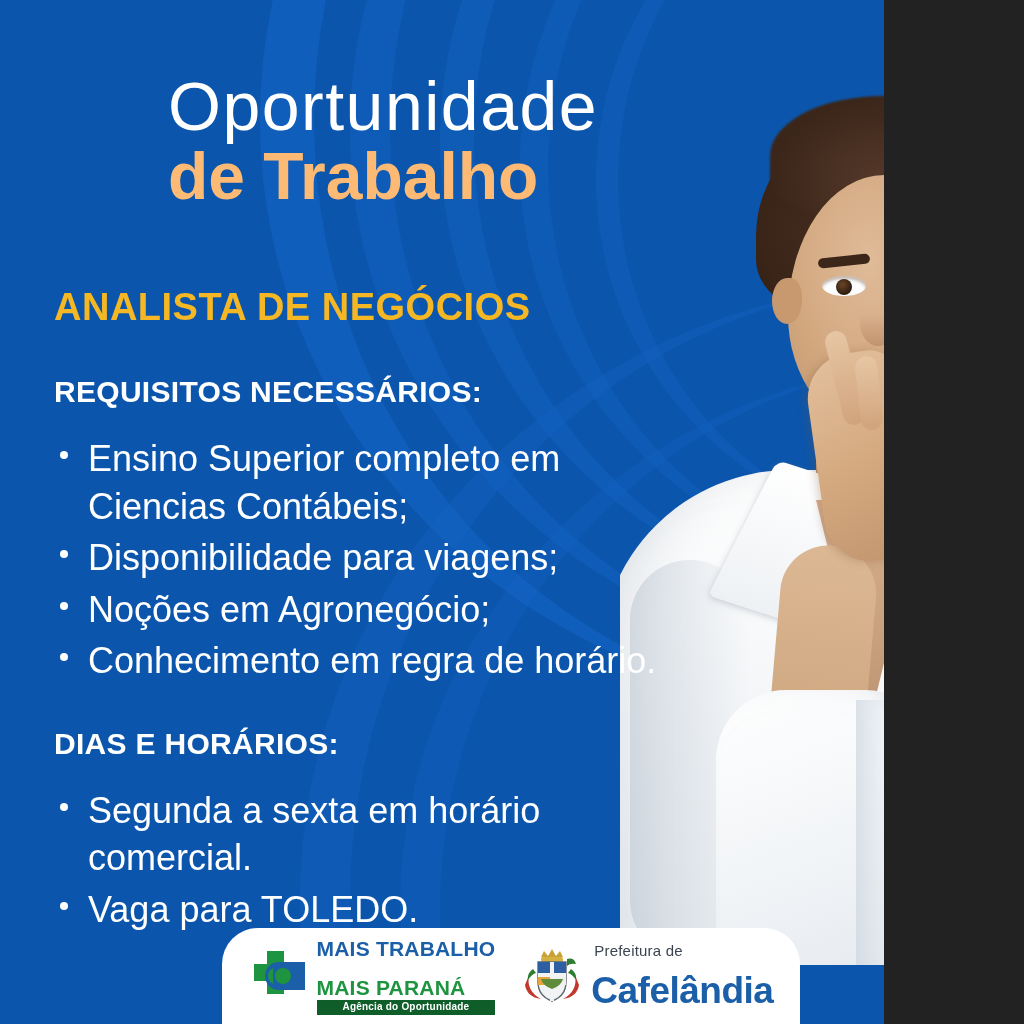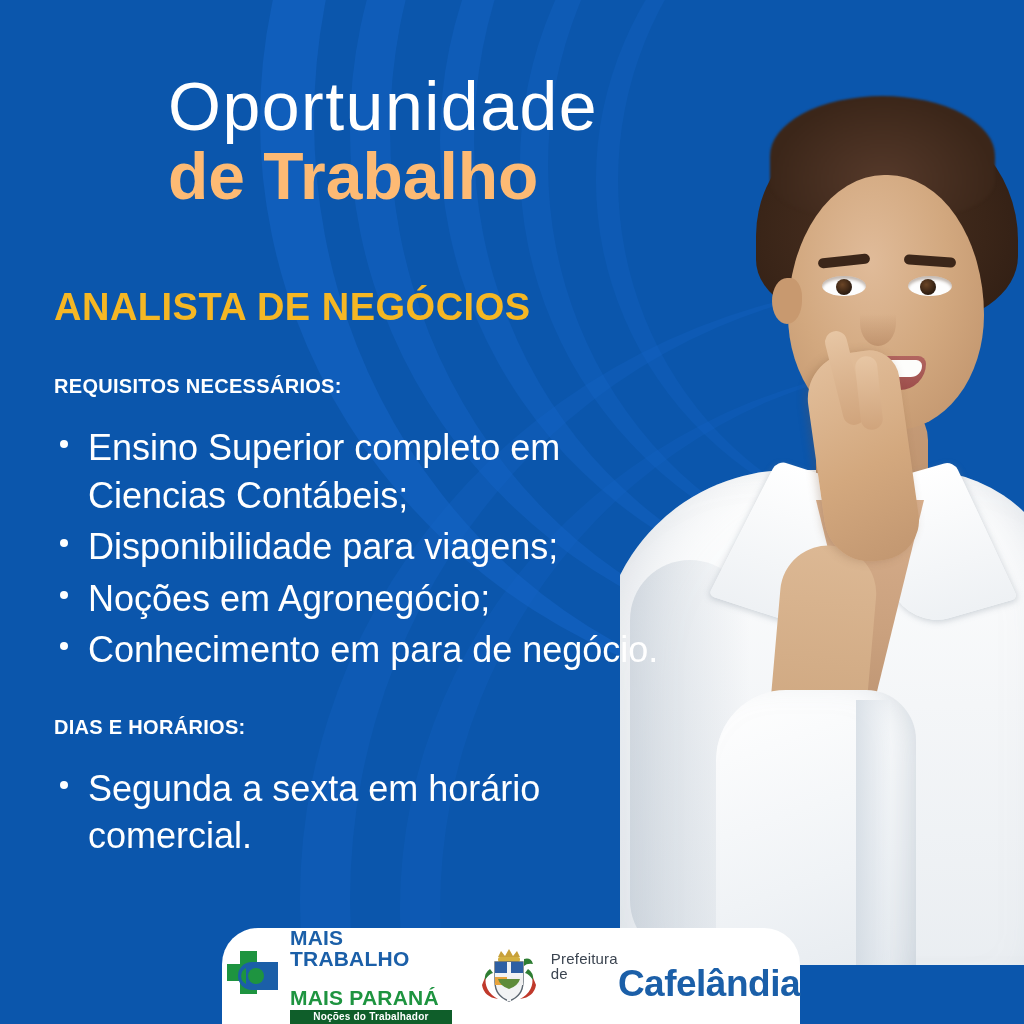--- a/index.html
+++ b/index.html
@@ -2,21 +2,21 @@
 <html><head>
 <meta charset="utf-8">
 <style>
   html, body {
     margin: 0;
     padding: 0;
     background: #222;
   }
   #poster {
     position: relative;
-    width: 1024px;
+    width: 884px;
     height: 1024px;
     overflow: hidden;
     background: #0B56AC;
     font-family: "Liberation Sans", sans-serif;
     -webkit-font-smoothing: antialiased;
   }
 
   
   .arc-layer {
     position: absolute;
@@ -267,21 +267,21 @@
     z-index: 4;
   }
   .job-title {
     font-size: 38px;
     font-weight: 700;
     color: #F5B724;
     letter-spacing: 0.5px;
     margin: 14px 0 46px 0;
   }
   .section-head {
-    font-size: 20px;
+    font-size: 30px;
     font-weight: 700;
     color: #ffffff;
     letter-spacing: 0.3px;
     margin: 0 0 26px 0;
   }
   ul.bullets {
     list-style: none;
     margin: 0 0 42px 0;
     padding: 0;
   }
@@ -334,21 +334,21 @@
     font-size: 10px;
     font-weight: 700;
     text-align: center;
     padding: 2px 4px 3px 4px;
     letter-spacing: 0.2px;
   }
 
   
   .logo-cf { display: flex; align-items: center; gap: 8px; }
   .cf-crest { width: 62px; height: 62px; flex: none; }
-  .cf-words { display: flex; flex-direction: row; line-height: 1; }
+  .cf-words { display: flex; flex-direction: column; line-height: 1; }
   .cf-l1 { font-size: 15px; font-weight: 400; color: #3b4450; letter-spacing: 0.2px; margin-left: 3px; }
   .cf-l2 { font-size: 37px; font-weight: 700; color: #1b5fa8; letter-spacing: -0.5px; margin-top: 14px; }
 </style>
 </head>
 <body>
 
 <div id="poster">
 
   <div class="arc-layer">
     <div class="arc" style="left:260px; top:-470px; width:1180px; height:1180px; border-width:0 0 0 54px; border-left-color:#1565C8; opacity:.55;"></div>
@@ -396,45 +396,46 @@
 
   <div class="content">
 
     <div class="job-title">ANALISTA DE NEGÓCIOS</div>
 
     <div class="section-head">REQUISITOS NECESSÁRIOS:</div>
     <ul class="bullets">
       <li>Ensino Superior completo em Ciencias Contábeis;</li>
       <li>Disponibilidade para viagens;</li>
       <li>Noções em Agronegócio;</li>
-      <li>Conhecimento em para de negócio.</li>
+      <li>Conhecimento em regra de horário.</li>
     </ul>
 
     <div class="section-head">DIAS E HORÁRIOS:</div>
     <ul class="bullets">
       <li>Segunda a sexta em horário comercial.</li>
+      <li>Vaga para TOLEDO.</li>
     </ul>
 
   </div>
 
   <div class="footer">
 
     <div class="logo-mt">
       <div class="mt-mark">
         <svg viewBox="0 0 62 56" width="62" height="56" aria-hidden="true">
           <path d="M18 3 h17 v13 h13 v17 h-13 v13 h-17 v-13 h-13 v-17 h13 z" fill="#1E9440"></path>
           <path d="M30 14 h26 v28 h-26 a10 10 0 0 1 0 -28 z" fill="#1B5FA8"></path>
           <circle cx="34" cy="28" r="8" fill="#1E9440"></circle>
           <path d="M24 20 a9 9 0 0 0 0 16 v-16 z" fill="#1E9440"></path>
         </svg>
       </div>
       <div class="mt-words">
         <div class="mt-l1">MAIS TRABALHO</div>
         <div class="mt-l2">MAIS PARANÁ</div>
-        <div class="mt-tag">Noções do Trabalhador</div>
+        <div class="mt-tag">Agência do Oportunidade</div>
       </div>
     </div>
 
     <div class="logo-cf">
       <div class="cf-crest">
         <svg viewBox="0 0 62 62" width="62" height="62" aria-hidden="true">
 
           <path d="M8 30 q-3 16 12 24 q-14 -2 -16 -14 z" fill="#C0392B"></path>
           <path d="M54 30 q3 16 -12 24 q14 -2 16 -14 z" fill="#C0392B"></path>
           <path d="M12 24 q-6 4 -5 11 q4 -6 8 -7 z" fill="#2E7D32"></path>

